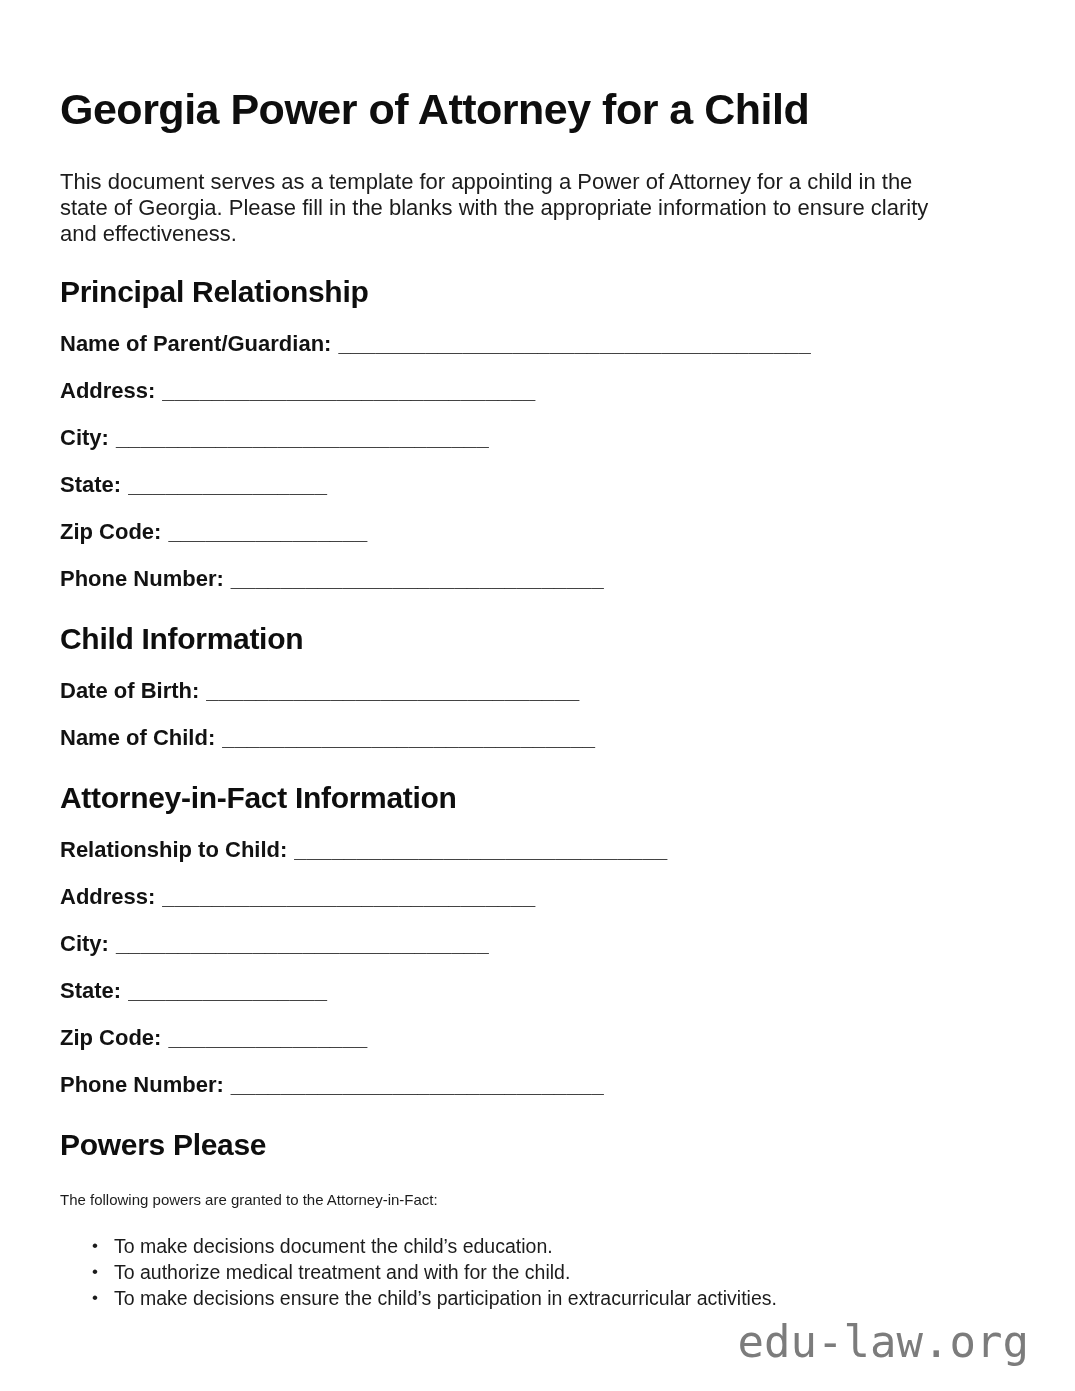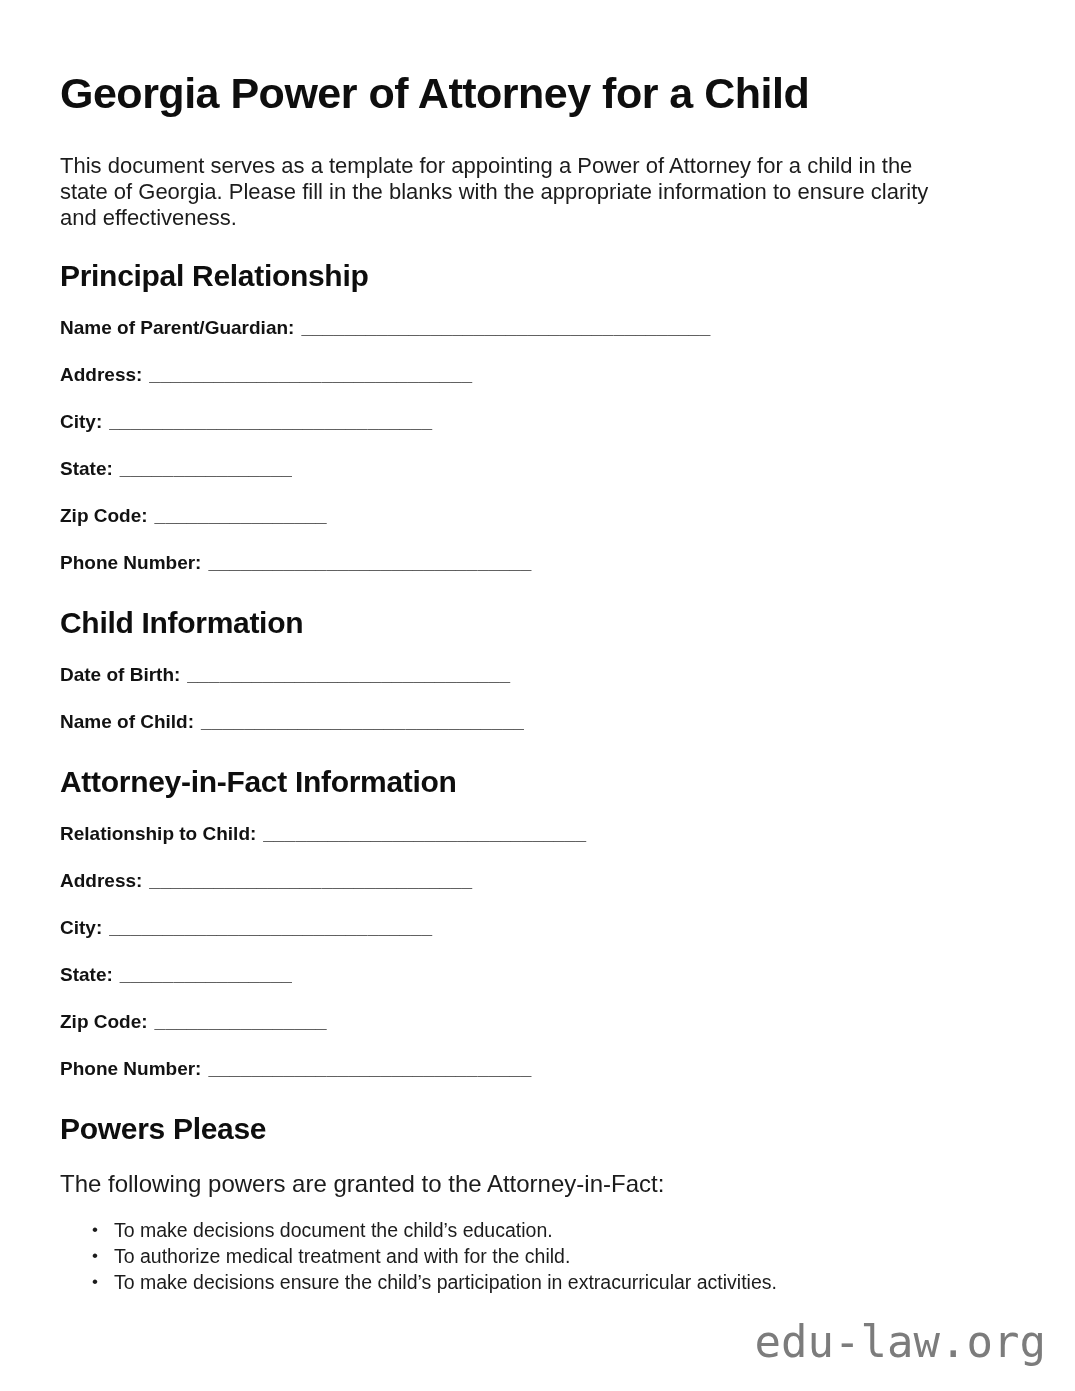--- a/index.html
+++ b/index.html
@@ -20,75 +20,75 @@
     box-sizing: border-box;
     padding: 72px 60px 0 60px;
     overflow: hidden;
     background: #ffffff;
   }
   h1.doc-title {
     font-size: 43px;
     line-height: 1.0;
     font-weight: bold;
     letter-spacing: -0.5px;
-    margin: 0 0 38px 0;
+    margin: 16px 0 38px 0;
     color: #0e0e0e;
   }
   p.intro {
     font-size: 22px;
     line-height: 26px;
     max-width: 905px;
     margin: 0;
     color: #1c1c1c;
   }
   h2.section-heading {
     font-size: 30px;
     line-height: 32px;
     font-weight: bold;
     letter-spacing: -0.3px;
     margin: 34px 0 26px 0;
     color: #0e0e0e;
   }
   section.first h2.section-heading { margin-top: 29px; }
   .field {
-    font-size: 19px;
+    font-size: 22px;
     line-height: 20px;
     font-weight: bold;
     margin-bottom: 27px;
     white-space: nowrap;
     color: #121212;
   }
   .field .blank {
     margin-left: 7px;
     letter-spacing: 0.2px;
     color: #1a1a1a;
   }
   p.powers-intro {
-    font-size: 24px;
+    font-size: 15px;
     line-height: 26px;
     margin: 0 0 20px 0;
     color: #1c1c1c;
   }
   ul.powers-list {
     list-style: none;
     margin: 0;
     padding: 0 0 0 32px;
     font-size: 19.5px;
     line-height: 26px;
     color: #1c1c1c;
   }
   ul.powers-list li { display: flex; }
   .bullet-dot {
     flex: none;
     width: 22px;
     font-size: 17px;
   }
   .watermark {
     position: absolute;
-    right: 29px;
+    right: 46px;
     bottom: 24px;
     font-family: "DejaVu Sans Mono", "Liberation Mono", monospace;
     font-size: 44px;
     color: #666666;
     opacity: 0.85;
     z-index: 5;
   }
 </style>
 </head>
 <body>

